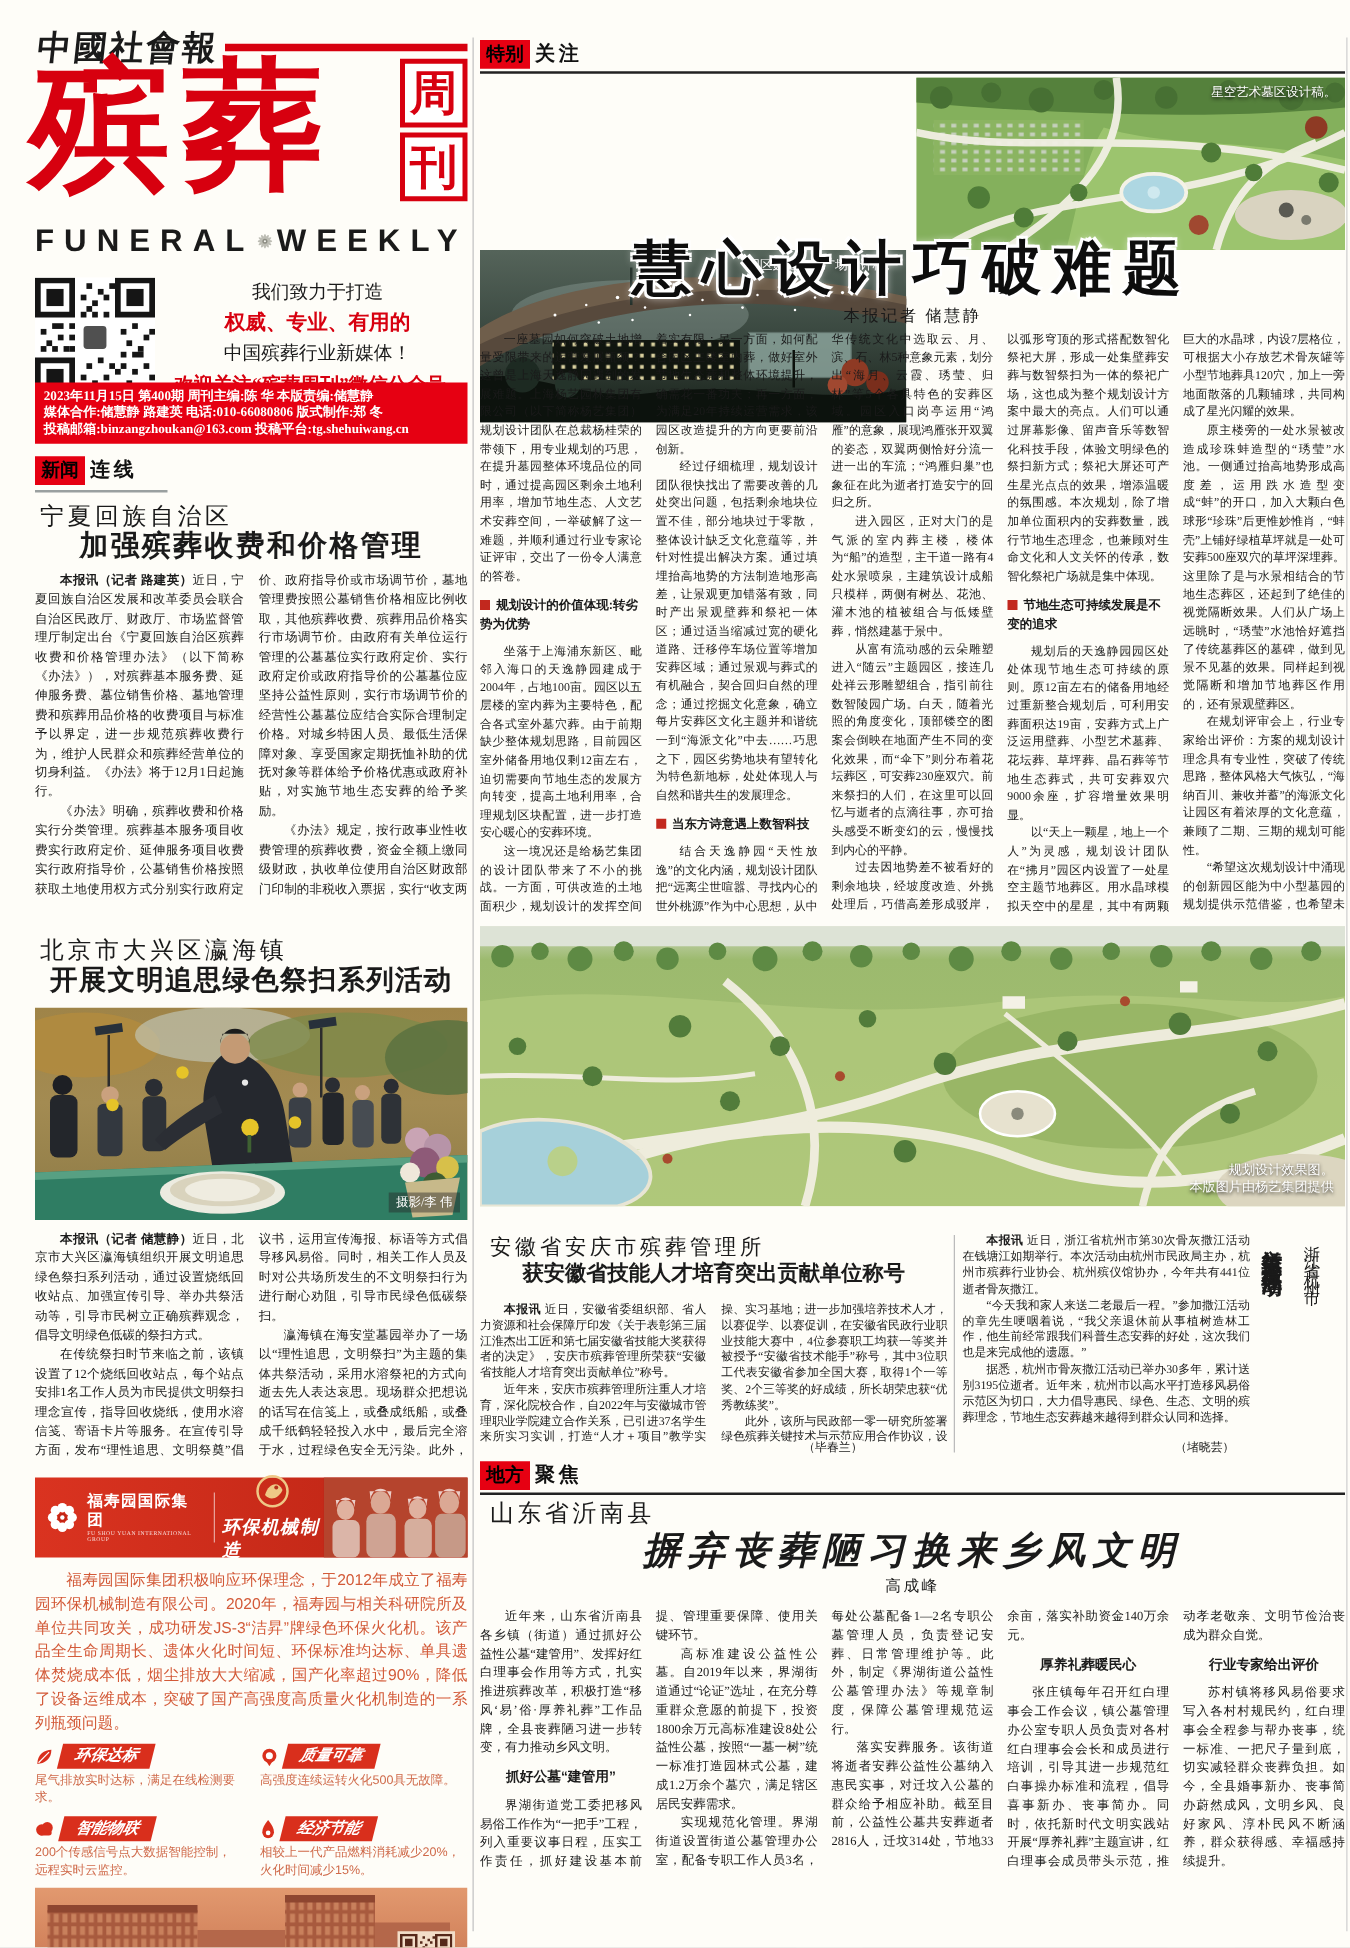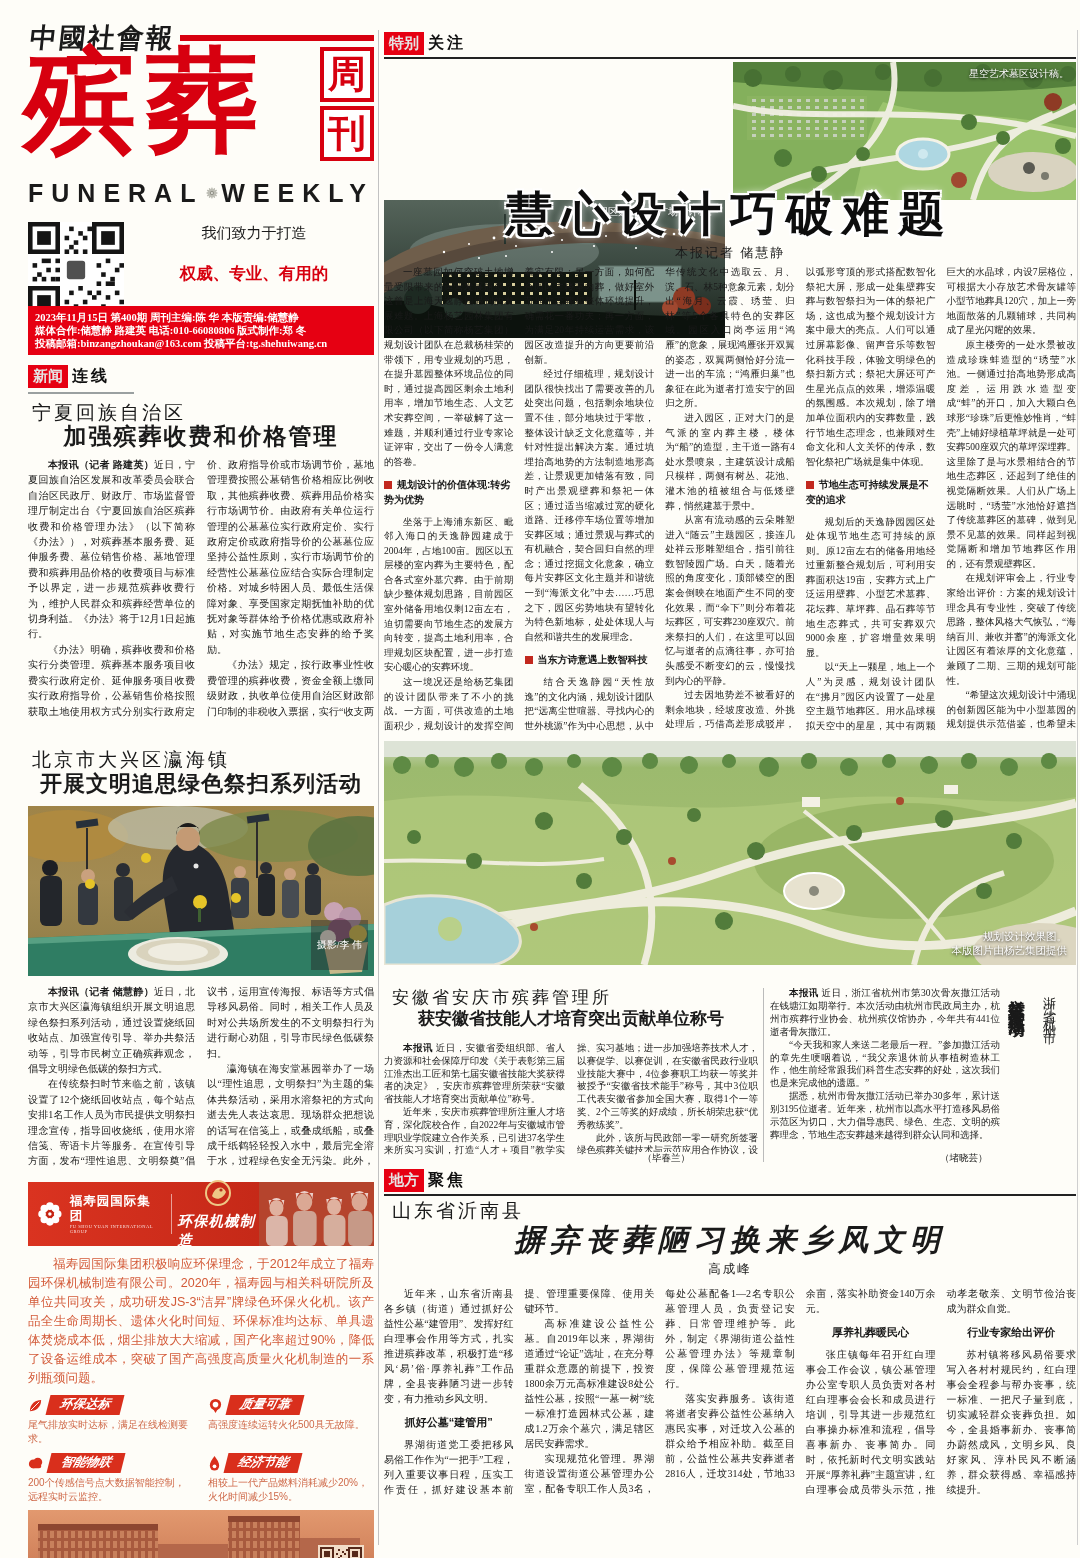--- a/index.html
+++ b/index.html
@@ -14,28 +14,28 @@
   .title-big{position:absolute;left:-4px;top:24px;font-size:112px;line-height:1.02;font-weight:900;color:#d7000f;letter-spacing:10px;}
   .wk-boxes{position:absolute;right:0;top:27px;width:54px;}
   .wk-box{width:54px;height:55px;border:4px solid #d7000f;box-sizing:border-box;display:flex;align-items:center;
           justify-content:center;font-size:38px;font-weight:900;color:#d7000f;background:#fff;margin-bottom:4px;}
   .eng-row{display:flex;align-items:center;justify-content:space-between;margin-top:4px;height:42px;}
   .eng{font-family:"Liberation Sans",sans-serif;font-weight:bold;font-size:25px;letter-spacing:8px;}
   .qr-row{display:flex;margin-top:8px;gap:10px;}
   .qr-big{width:96px;height:96px;color:#151515;background:#fff;flex:none;}
   .slogans{flex:1;text-align:center;padding-top:1px;}
   .sl1{font-size:15px;margin:1px 0;}
-  .sl2{font-size:16.5px;font-weight:bold;color:#d7000f;margin:20px 0;}
+  .sl2{font-size:16.5px;font-weight:bold;color:#d7000f;margin:4px 0;}
   .sl3{font-size:15px;margin:4px 0;}
   .sl4{font-size:15.5px;font-weight:bold;color:#d7000f;margin-top:6px;white-space:nowrap;margin-left:-12px;}
   #infobox{position:absolute;left:28px;top:306px;width:346px;height:49px;background:#e60012;color:#fff;
            padding:5px 7px;box-sizing:border-box;font-size:10.5px;font-weight:bold;line-height:13px;white-space:nowrap;}
   
   .sec-hd{position:absolute;display:flex;align-items:center;gap:4px;font-family:"Liberation Sans",sans-serif;z-index:3;}
-  .sec-tag{background:#e60012;color:#e5e5e5;font-weight:bold;font-size:15px;padding:2px 5px;}
+  .sec-tag{background:#e60012;color:#000000;font-weight:bold;font-size:15px;padding:2px 5px;}
   .sec-rest{color:#111;font-weight:bold;font-size:16px;letter-spacing:3px;}
   #news-ul{position:absolute;left:28px;top:392px;width:106px;height:2px;background:#9aa0a0;}
   #special-line{position:absolute;left:384px;top:57px;width:692px;height:2px;background:#222;}
   #local-line{position:absolute;left:384px;top:1194px;width:692px;height:2px;background:#222;}
   
   .kicker{position:absolute;letter-spacing:3px;font-weight:500;}
   .flow p.fl-p{margin:0;text-indent:2em;text-align:justify;}
   .flow b{font-weight:bold;}
   h4.fl-sub{margin:9px 0 7px;font-size:10px;font-weight:bold;font-family:"Liberation Sans",sans-serif;break-inside:avoid;text-indent:0;}
   h4.fl-sub .sq{display:inline-block;width:8px;height:8px;background:#c2281e;margin-right:5px;vertical-align:-1px;}
@@ -43,21 +43,21 @@
   .cols2{column-count:2;column-gap:12px;}
   .cols5{column-count:5;column-gap:11px;}
   .sig{position:absolute;right:4px;bottom:0;font-size:9.5px;background:#fefdf8;padding-left:6px;}
   
   #a1-kicker{left:32px;top:400px;font-size:19px;}
   #a1-headline{position:absolute;left:28px;top:421px;width:346px;text-align:center;font-size:23px;font-weight:900;letter-spacing:2px;}
   #a1-body{position:absolute;left:28px;top:457px;width:346px;height:276px;overflow:hidden;font-size:10px;line-height:15.4px;}
   #a2-kicker{left:32px;top:747px;font-size:19px;}
   #a2-headline{position:absolute;left:28px;top:769px;width:346px;text-align:center;font-size:22px;font-weight:800;letter-spacing:1px;}
   #a2-photo{position:absolute;left:28px;top:806px;width:346px;height:170px;}
-  .ph-credit{position:absolute;right:6px;bottom:6px;color:#fff;font-size:10px;background:rgba(40,40,40,.45);padding:18px 6px;}
+  .ph-credit{position:absolute;right:6px;bottom:6px;color:#fff;font-size:10px;background:rgba(40,40,40,.45);padding:1px 6px;}
   #a2-body{position:absolute;left:28px;top:984px;width:346px;height:190px;overflow:hidden;font-size:10px;line-height:15.4px;}
   
   #ad{position:absolute;left:28px;top:1182px;width:346px;height:363px;}
   .ad-banner{height:64px;display:flex;align-items:center;background:linear-gradient(90deg,#d92f1c,#b5limit);}
   .ad-banner{background:linear-gradient(90deg,#da3320,#bb2414);}
   .ad-brand{display:flex;align-items:center;gap:6px;padding:0 6px 0 8px;}
   .ad-brand-txt{color:#fff;font-weight:bold;font-size:12.5px;letter-spacing:1px;line-height:1.2;}
   .ad-brand-en{display:block;font-weight:normal;font-size:4.5px;letter-spacing:.5px;opacity:.85;}
   .ad-div{width:1px;height:40px;background:rgba(255,255,255,.55);margin:0 6px;}
   .ad-mfg{display:flex;align-items:center;gap:5px;color:#fff;font-weight:bold;font-size:14.5px;font-style:italic;letter-spacing:1px;flex-direction:column;}

